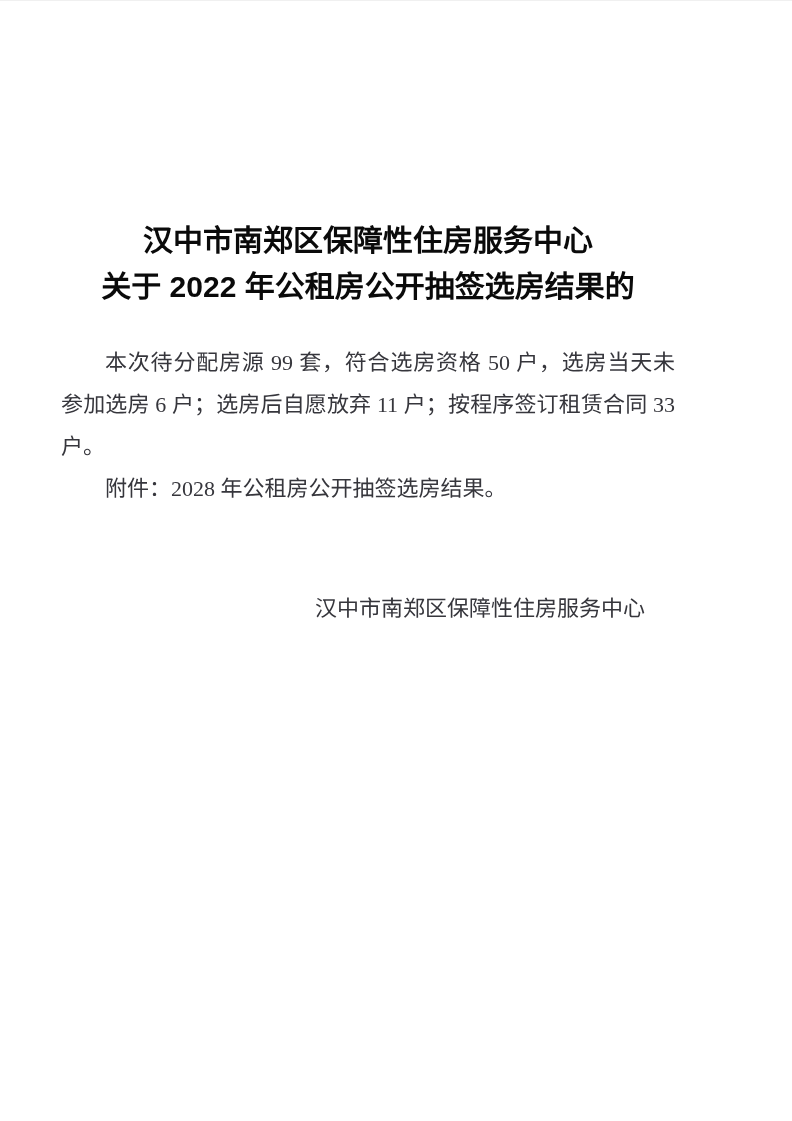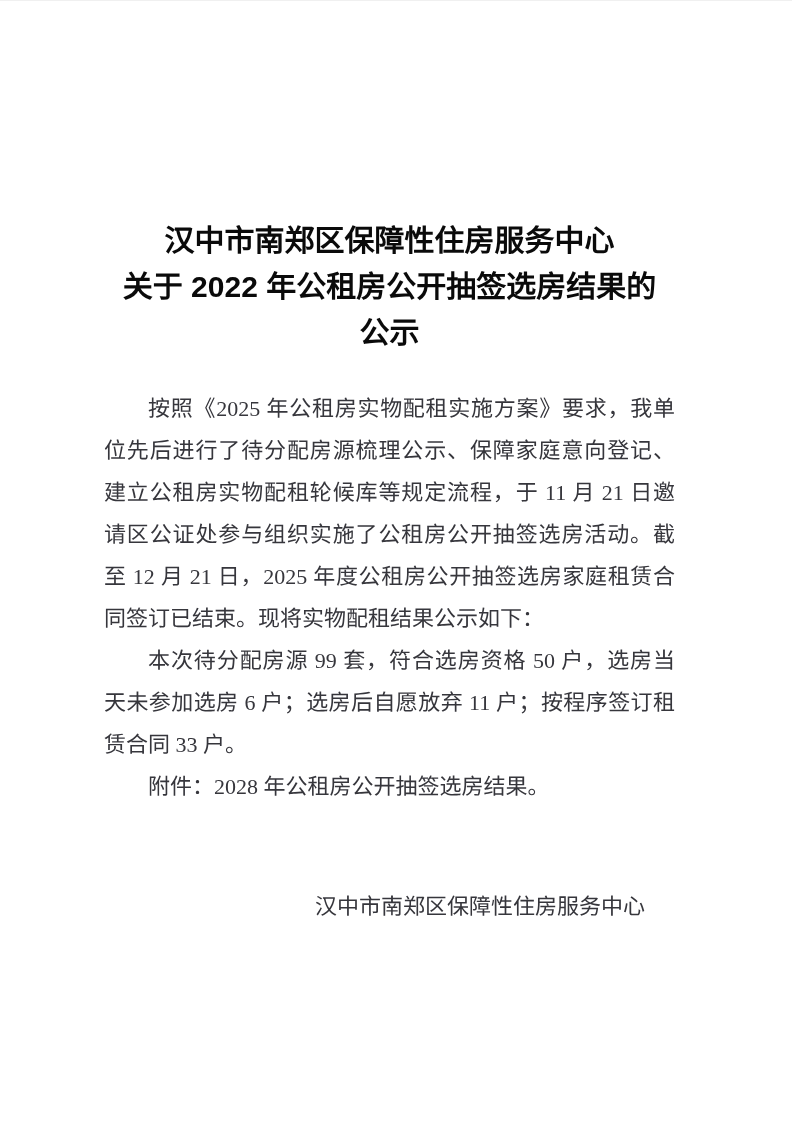--- a/index.html
+++ b/index.html
@@ -11,21 +11,21 @@
   html, body {
     width: 792px;
     height: 1121px;
     background: var(--page-bg);
     overflow: hidden;
   }
   .page {
     width: 792px;
     height: 1121px;
     background: var(--page-bg);
-    padding: 217px 117px 0 104px;
+    padding: 217px 117px 0 61px;
     border-top: 1px solid #f0f0f0;
   }
   .doc-title {
     font-family: "Liberation Sans", "DejaVu Sans", sans-serif;
     font-weight: 700;
     font-size: 30px;
     line-height: 46px;
     text-align: center;
     color: var(--title-color);
   }
@@ -55,25 +55,23 @@
   .sig-date { padding-right: 68px; white-space: nowrap; }
 </style>
 </head>
 <body>
 
 <div class="page">
 
   <header class="doc-title">
     <div class="title-line">汉中市南郑区保障性住房服务中心</div>
     <div class="title-line">关于 2022 年公租房公开抽签选房结果的</div>
-    <div class="title-line">公示</div>
   </header>
 
   <main class="doc-body">
-    <p class="para">按照《2025 年公租房实物配租实施方案》要求，我单位先后进行了待分配房源梳理公示、保障家庭意向登记、建立公租房实物配租轮候库等规定流程，于 11 月 21 日邀请区公证处参与组织实施了公租房公开抽签选房活动。截至 12 月 21 日，2025 年度公租房公开抽签选房家庭租赁合同签订已结束。现将实物配租结果公示如下：</p>
     <p class="para">本次待分配房源 99 套，符合选房资格 50 户，选房当天未参加选房 6 户；选房后自愿放弃 11 户；按程序签订租赁合同 33 户。</p>
     <p class="para">附件：2028 年公租房公开抽签选房结果。</p>
   </main>
 
   <footer class="doc-signature">
     <div class="sig-org">汉中市南郑区保障性住房服务中心</div>
   </footer>
 
 </div>
 

